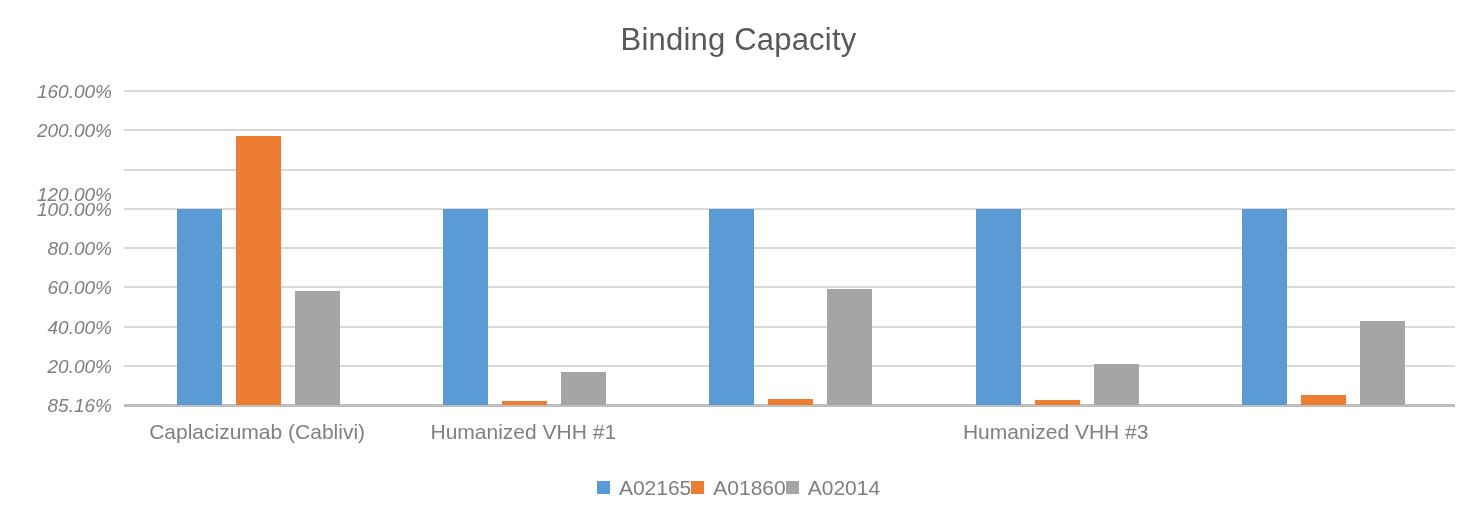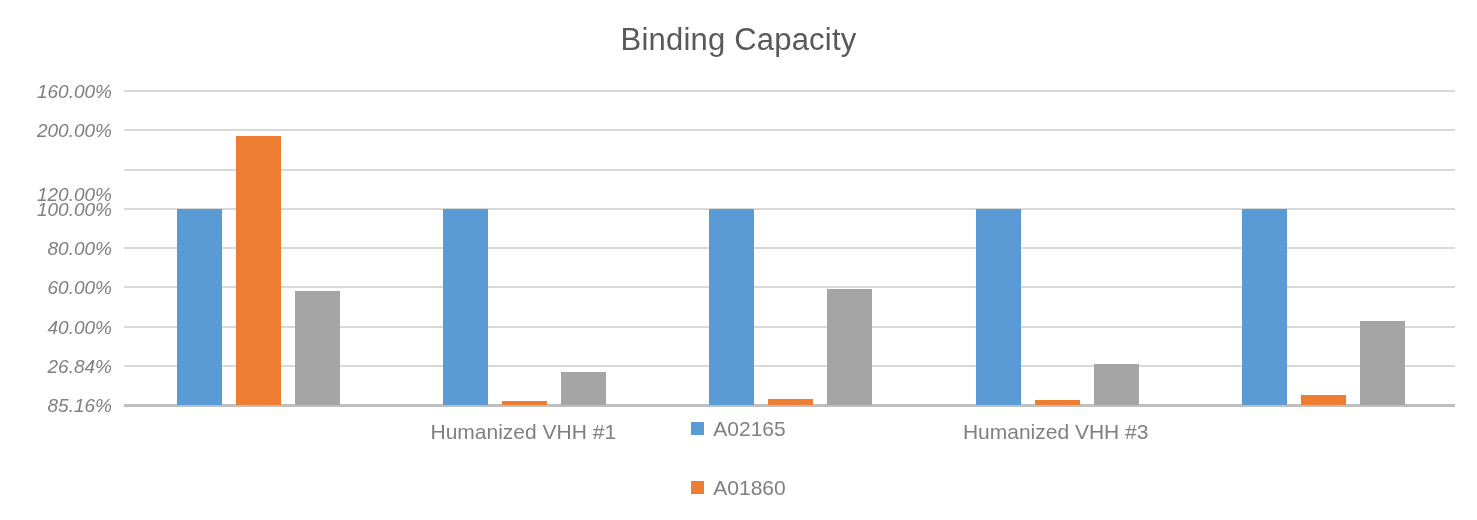--- a/index.html
+++ b/index.html
@@ -122,22 +122,20 @@
   
   #legend {
     position: absolute;
     left: 0;
     top: 472px;
     width: 1477px;
     height: 30px;
     display: flex;
     justify-content: center;
     align-items: center;
-    gap: 38px;
-    flex-direction: column;
   }
   .legend-item {
     display: flex;
     align-items: center;
     gap: 9px;
   }
   .legend-swatch {
     width: 13px;
     height: 13px;
     display: block;
@@ -151,21 +149,21 @@
 </style>
 </head>
 <body>
 
 <div id="chart-root">
 
   <div id="chart-title">Binding Capacity</div>
 
   <div id="y-axis-labels">
       <div class="y-tick" style="top: 305px;">85.16%</div>
-      <div class="y-tick" style="top: 265.75px;">26.84%</div>
+      <div class="y-tick" style="top: 265.75px;">20.00%</div>
       <div class="y-tick" style="top: 226.5px;">40.00%</div>
       <div class="y-tick" style="top: 187.25px;">60.00%</div>
       <div class="y-tick" style="top: 148px;">80.00%</div>
       <div class="y-tick" style="top: 108.75px;">100.00%</div>
       <div class="y-tick" style="top: 69.5px; margin-top: 24px;">120.00%</div>
       <div class="y-tick" style="top: 30.25px;">200.00%</div>
       <div class="y-tick" style="top: -9px;">160.00%</div>
     </div>
 
   <div id="plot-area">
@@ -202,20 +200,21 @@
         <div class="bar s2" title="A02014 — Humanized VHH #3: 21.00%" style="height: 41.2125px; background: rgb(165, 165, 165);"></div>
       </div>
       <div class="group" style="left: 1064.8px; width: 266.2px;">
         <div class="bar s0" title="A02165 — Humanized VHH #4: 100.00%" style="height: 196.25px; background: rgb(91, 155, 213);"></div>
         <div class="bar s1" title="A01860 — Humanized VHH #4: 5.00%" style="height: 9.8125px; background: rgb(237, 125, 49);"></div>
         <div class="bar s2" title="A02014 — Humanized VHH #4: 43.00%" style="height: 84.3875px; background: rgb(165, 165, 165);"></div>
       </div>
     </div>
 
   <div id="x-axis-labels">
+      <div class="x-cat" style="left: 0px; width: 266.2px;">Caplacizumab (Cablivi)</div>
       <div class="x-cat" style="left: 266.2px; width: 266.2px;">Humanized VHH #1</div>
       <div class="x-cat" style="left: 798.6px; width: 266.2px;">Humanized VHH #3</div>
     </div>
 
   <div id="legend">
       <div class="legend-item">
         <span class="legend-swatch" style="background: rgb(91, 155, 213);"></span>
         <span class="legend-label">A02165</span>
       </div>
       <div class="legend-item">

